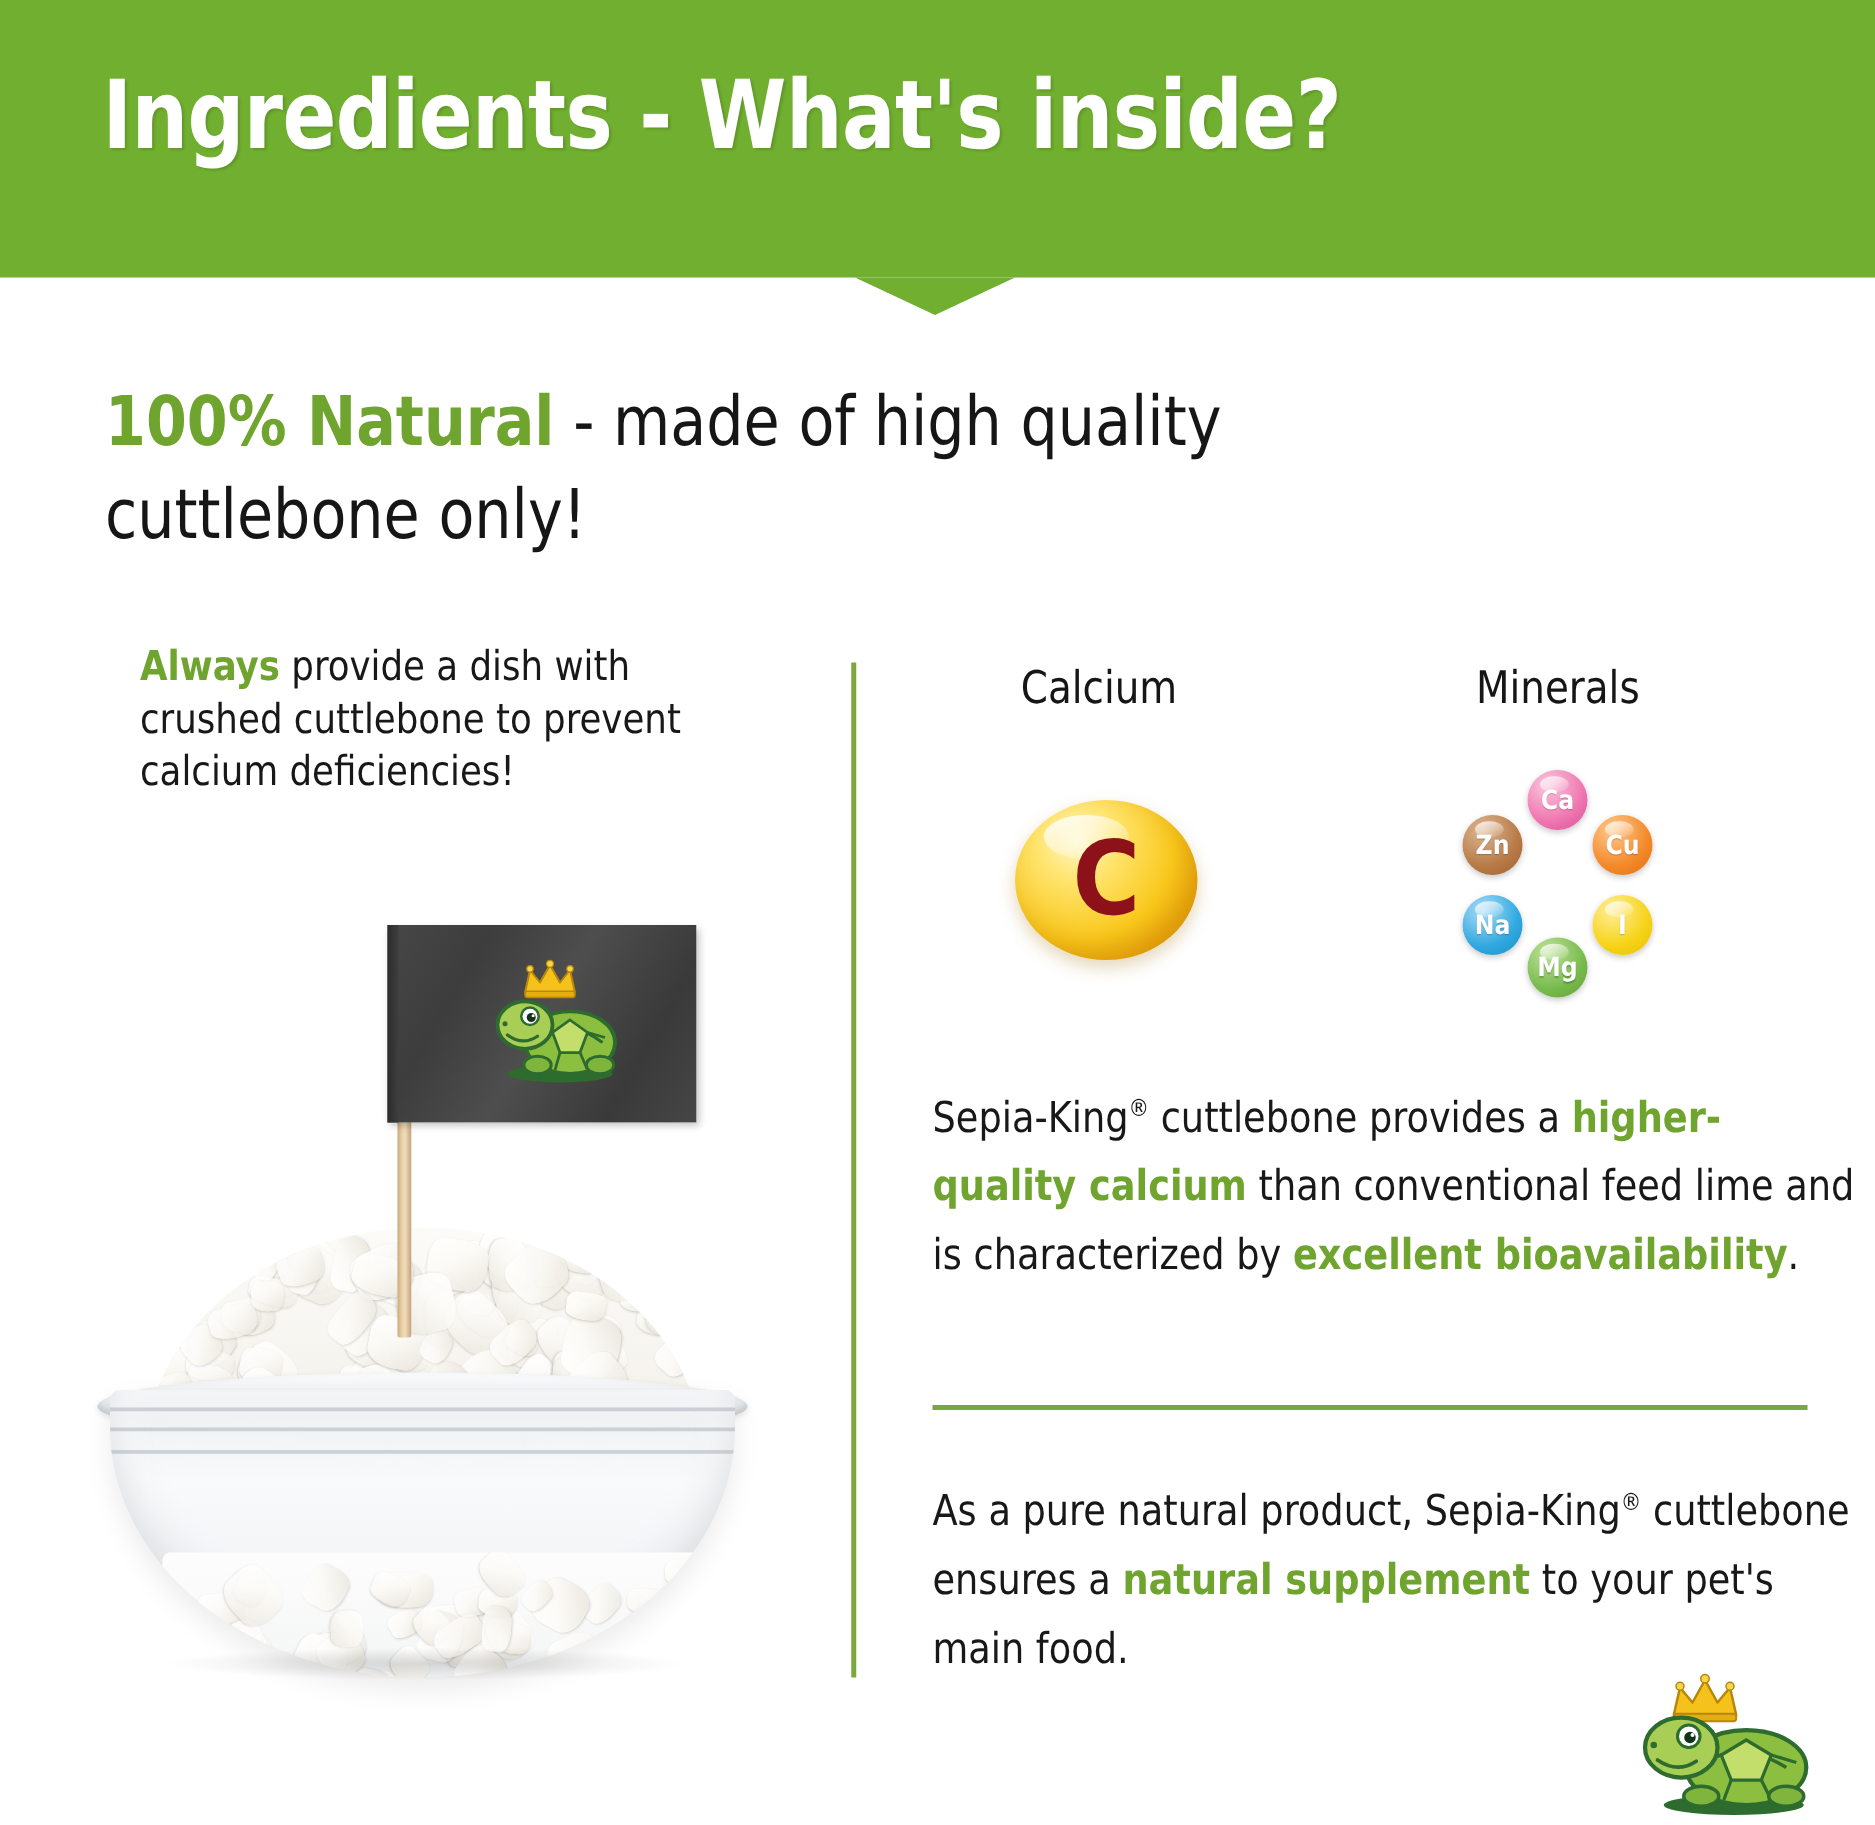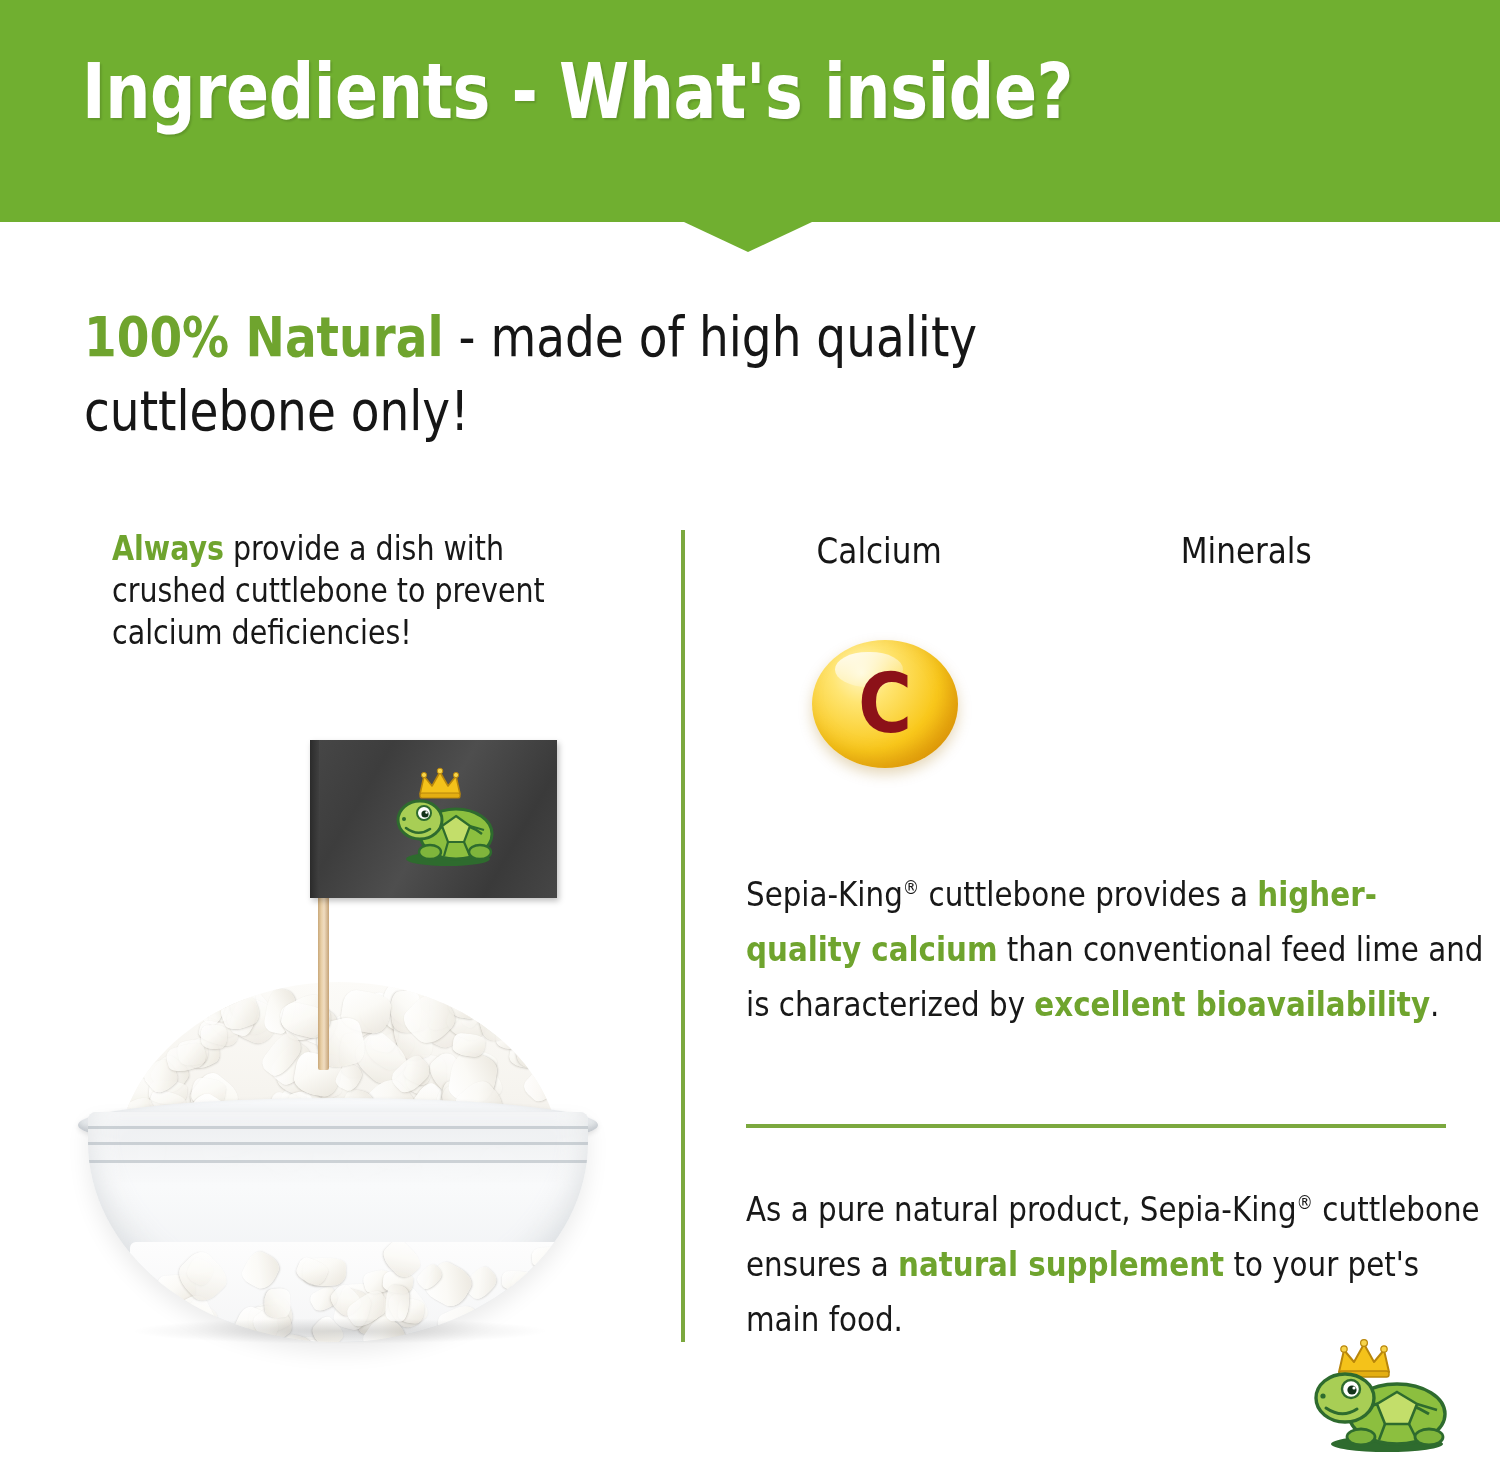--- a/index.html
+++ b/index.html
@@ -23,21 +23,21 @@
        font-family:"DejaVu Sans Condensed","Liberation Sans Narrow","Liberation Sans",sans-serif;
        font-size:55px;line-height:74px;color:#161616;font-weight:400;
        transform:scaleX(0.95);transform-origin:left top;}
   #headline .accent{color:#6FA42E;font-weight:bold;}
 
   
   #column-divider{position:absolute;left:681px;top:530px;width:4px;height:812px;
        background:#7BA83E;}
 
   
-  #left-column{position:absolute;left:112px;top:528px;width:520px;}
+  #left-column{position:absolute;left:112px;top:512px;width:520px;}
   #left-note{font-family:"DejaVu Sans Condensed","Liberation Sans Narrow","Liberation Sans",sans-serif;
        font-size:33px;line-height:42px;color:#181818;transform:scaleX(0.96);
        transform-origin:left top;}
   #left-note .accent{color:#6FA42E;font-weight:bold;}
 
   
   #product-photo{position:absolute;left:60px;top:700px;width:600px;height:660px;}
 
   #flag-pole{position:absolute;left:318px;top:780px;width:11px;height:290px;
        background:linear-gradient(90deg,#c9a87a 0%,#e8cfa6 30%,#f0dcc0 55%,#c5a377 100%);
@@ -374,20 +374,28 @@
 <div id="right-column">
 
   <div class="icon-headers">
     <div class="icon-label" id="label-calcium">Calcium</div>
     <div class="icon-label" id="label-minerals">Minerals</div>
 
     <div id="calcium-pill">
       <span id="calcium-letter">C</span>
     </div>
 
+    <div id="minerals-cluster">
+      <div class="bubble" id="bubble-ca">Ca</div>
+      <div class="bubble" id="bubble-zn">Zn</div>
+      <div class="bubble" id="bubble-cu">Cu</div>
+      <div class="bubble" id="bubble-na">Na</div>
+      <div class="bubble" id="bubble-i">I</div>
+      <div class="bubble" id="bubble-mg">Mg</div>
+    </div>
   </div>
 
   <div class="body-para" id="para-quality">
     <span>Sepia-King</span><sup>®</sup><span> cuttlebone provides a </span><span class="accent">higher-quality calcium</span><span> than conventional feed lime and is characterized by </span><span class="accent">excellent bioavailability</span><span>.</span>
   </div>
 
   <div id="right-divider"></div>
 
   <div class="body-para" id="para-supplement">
     <span>As a pure natural product, Sepia-King</span><sup>®</sup><span> cuttlebone ensures a </span><span class="accent">natural supplement</span><span> to your pet's main food.</span>

